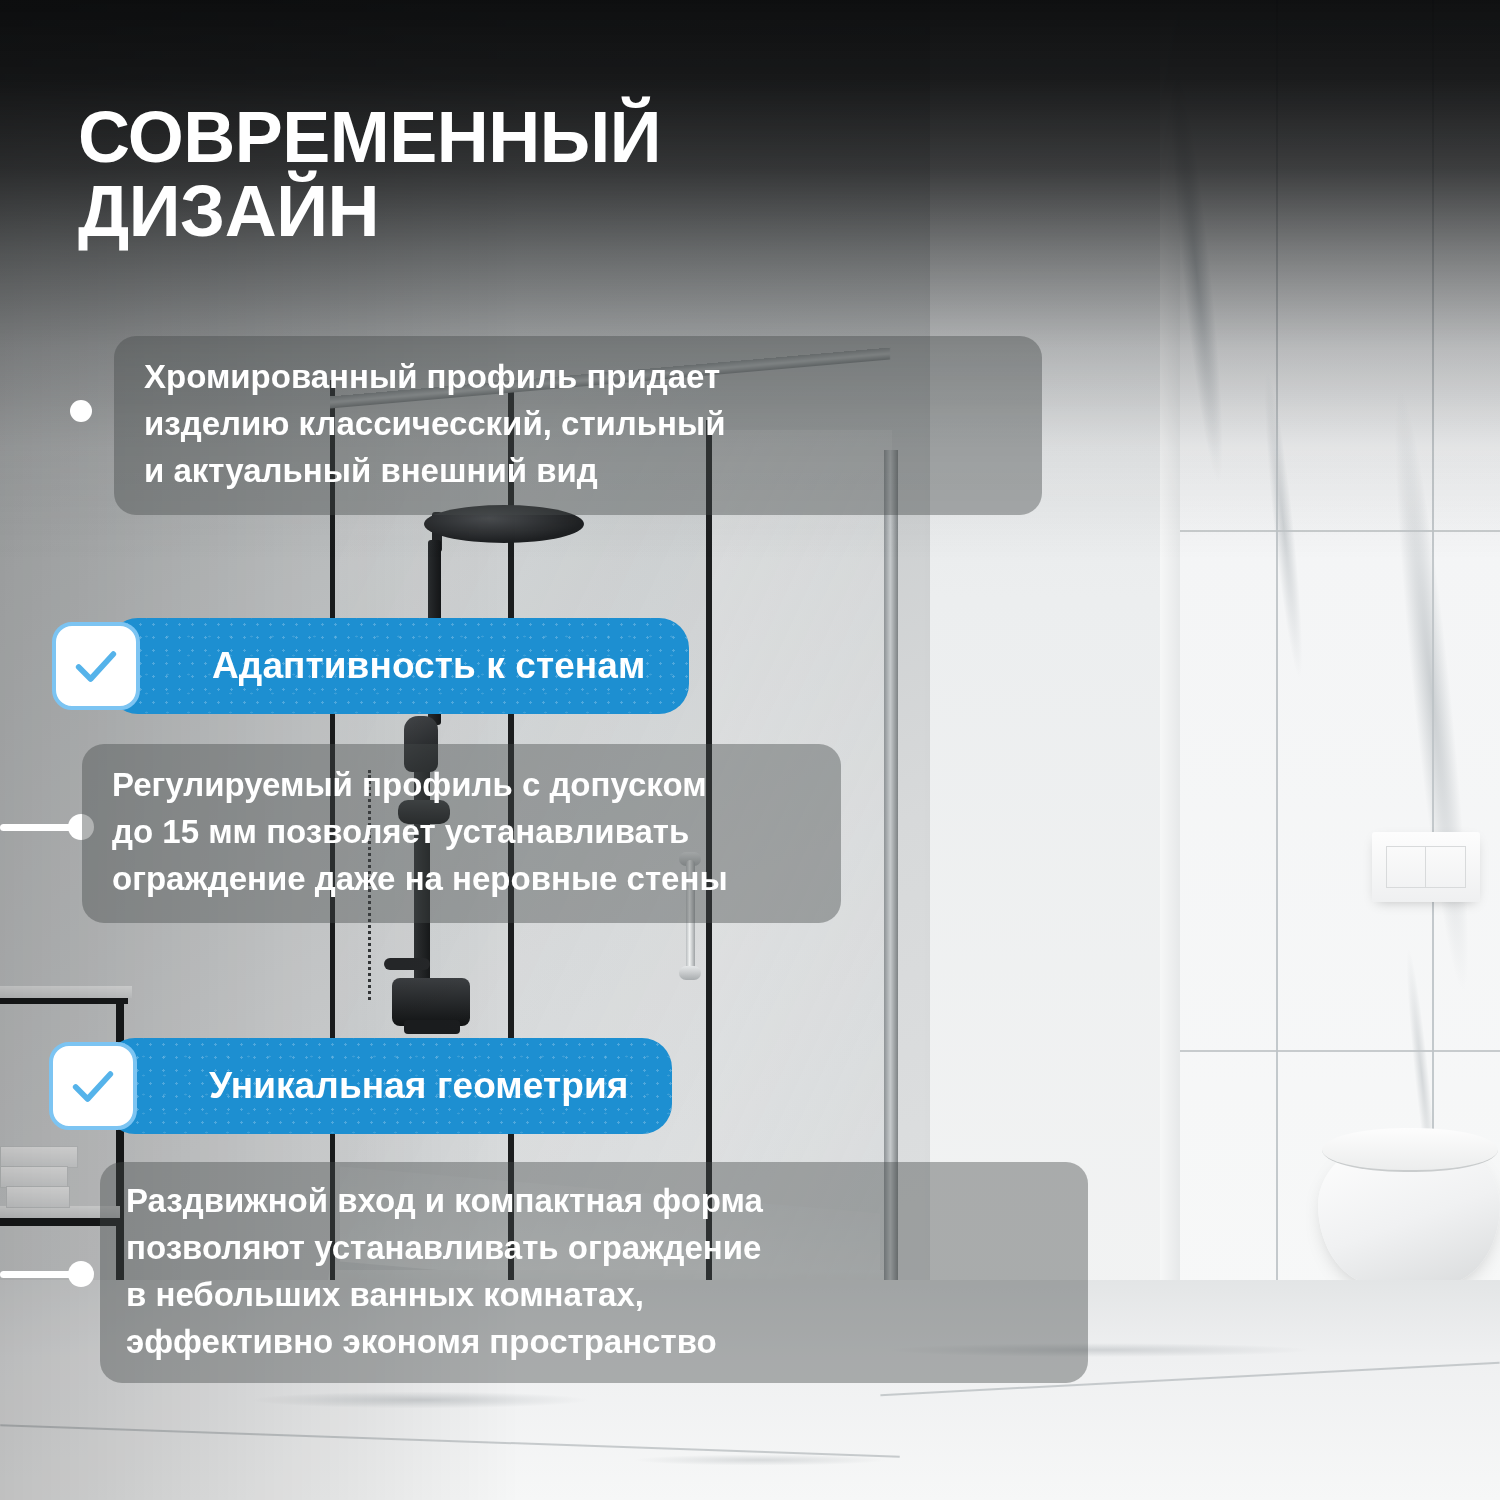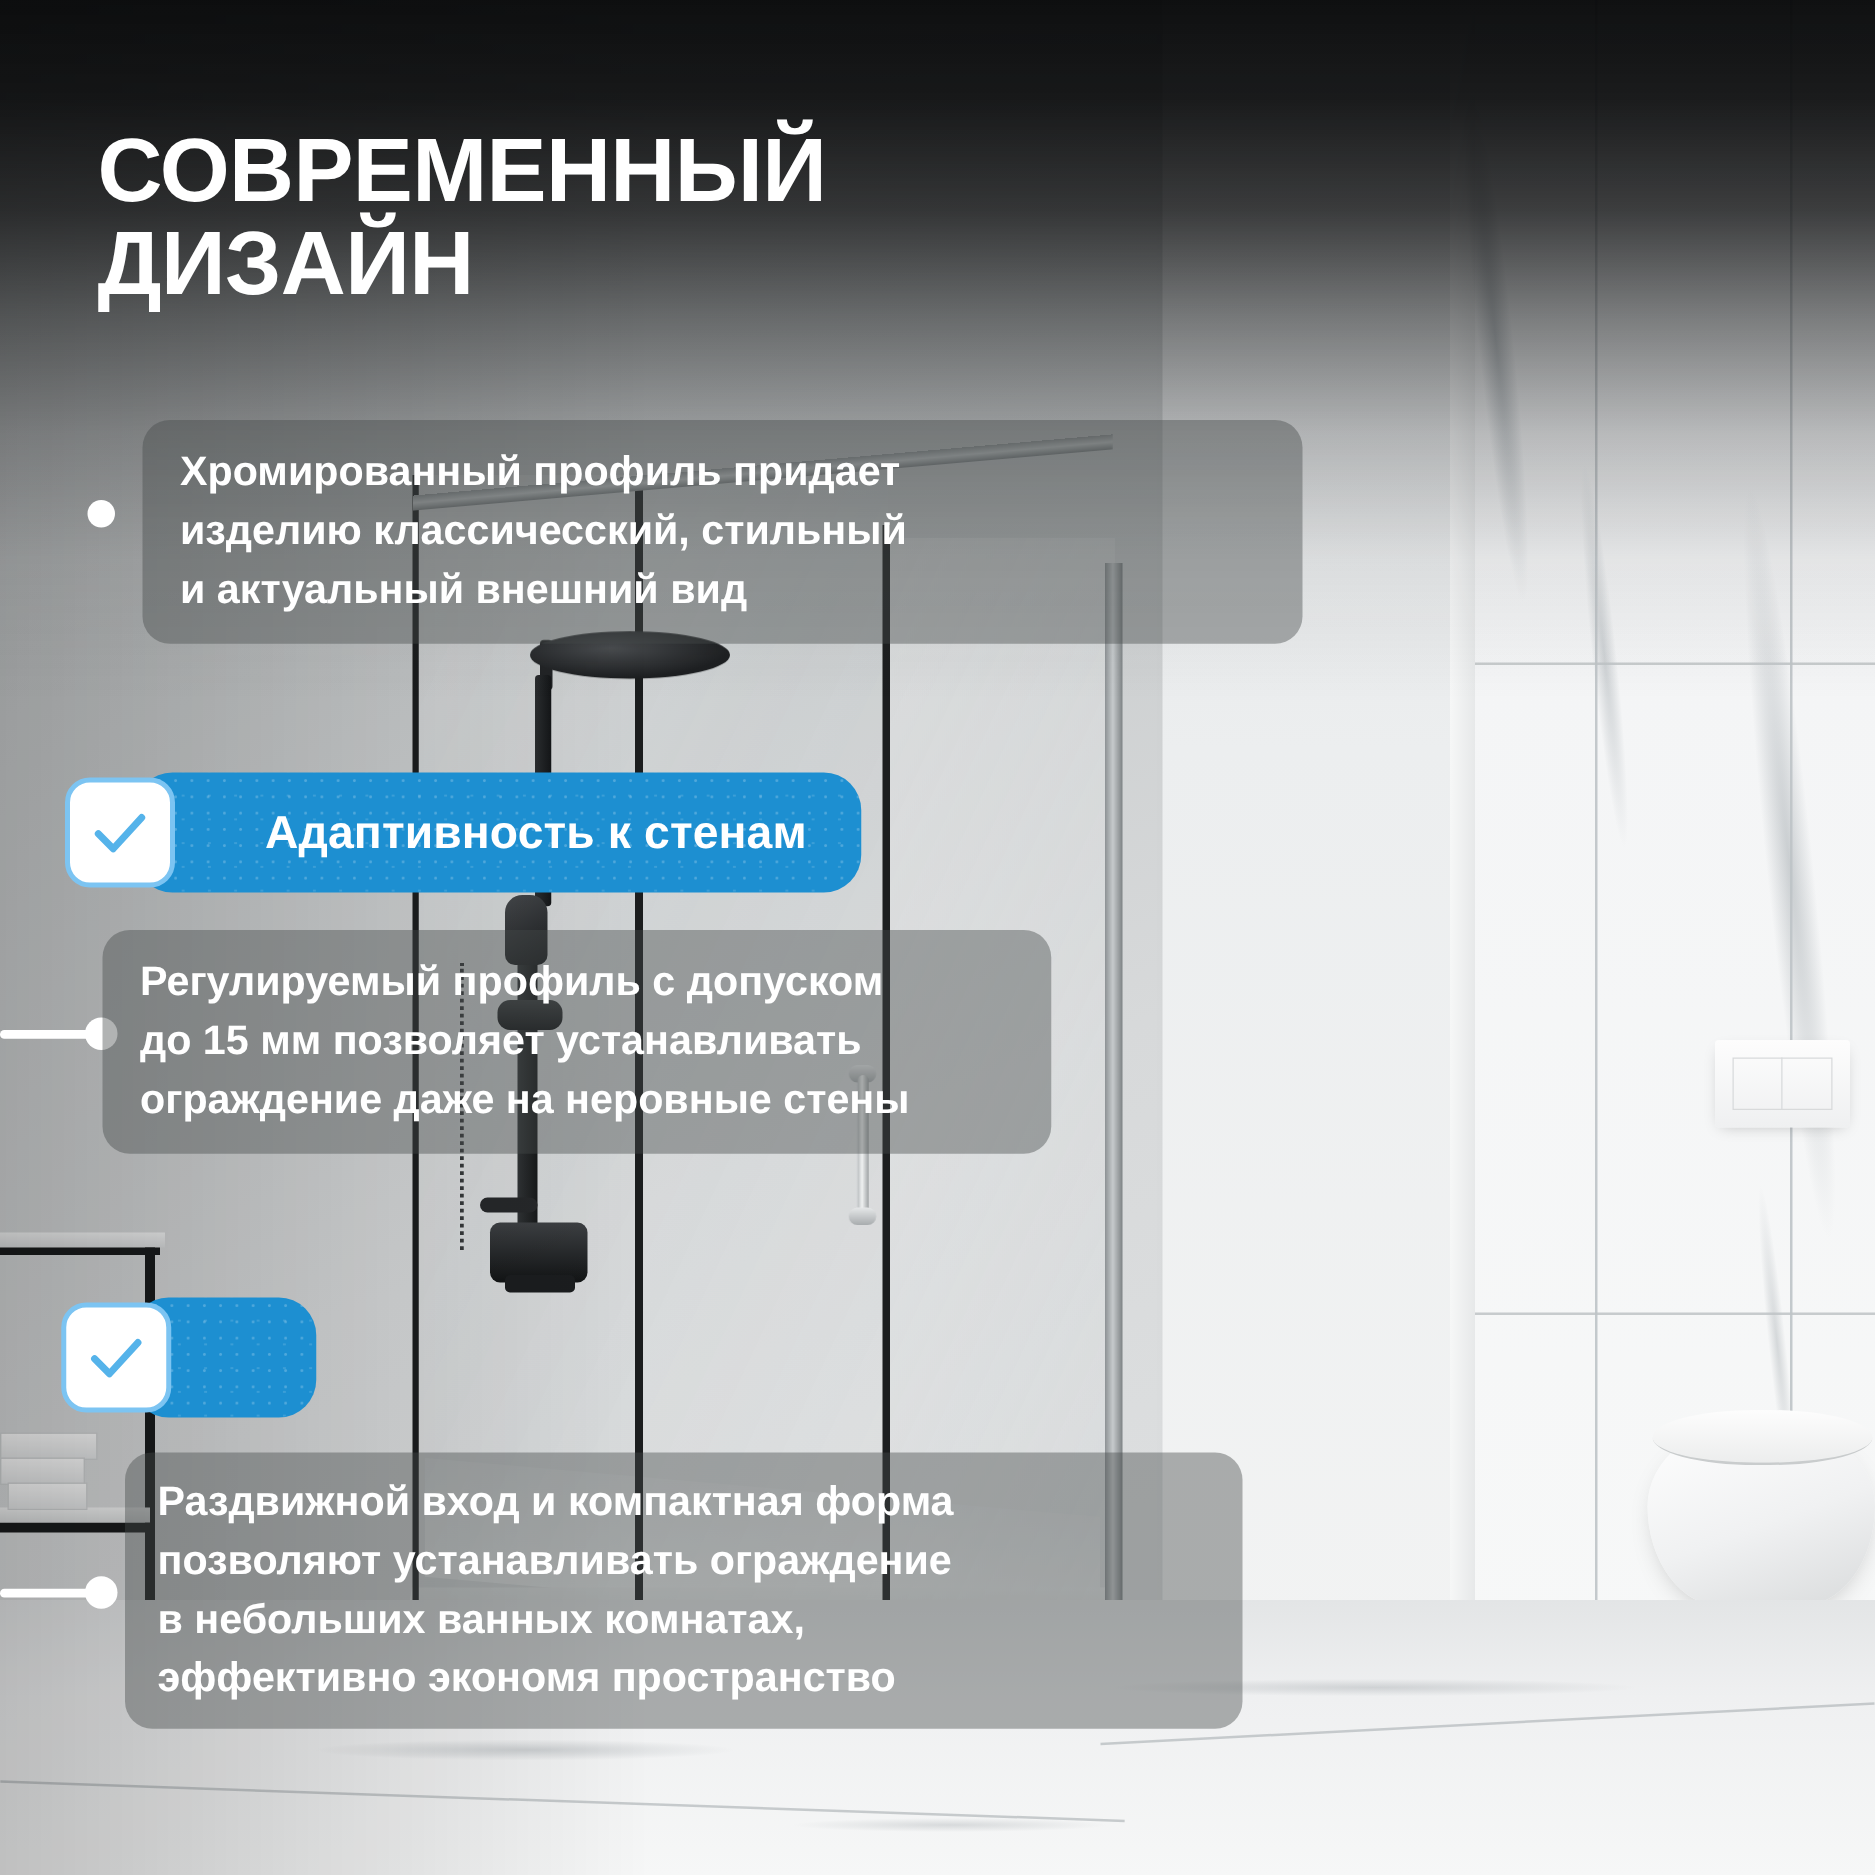--- a/index.html
+++ b/index.html
@@ -177,21 +177,21 @@
     border-radius:22px;
     color:#ffffff;
     font-size:33px;
     font-weight:700;
     line-height:1.42;
     white-space:pre-line;
     box-sizing:border-box;
   }
   .tb1{left:82px;top:336px;width:928px;padding:18px 26px 20px 30px;margin-left:32px;}
   .tb2{left:82px;top:744px;width:759px;padding:18px 26px 20px 30px;}
-  .tb3{left:100px;top:1162px;width:894px;padding:16px 26px 18px 26px;}
+  .tb3{left:100px;top:1162px;width:988px;padding:16px 26px 18px 26px;}
 
   .bullet-dot{
     position:absolute;width:22px;height:22px;border-radius:50%;
     background:#ffffff;
   }
   .conn-line{
     position:absolute;left:0;height:7px;background:#ffffff;border-radius:4px;
   }
   .conn-dot{
     position:absolute;width:26px;height:26px;border-radius:50%;background:#ffffff;
@@ -335,20 +335,21 @@
 до 15 мм позволяет устанавливать
 ограждение даже на неровные стены</div>
 
     <div class="badge badge2">
       <div class="badge-noise"></div>
       <div class="checkbox">
         <svg viewBox="0 0 24 24" fill="none" stroke="#55b3ea" stroke-width="2.6" stroke-linecap="round" stroke-linejoin="round" aria-hidden="true">
           <polyline points="4,12.5 9.5,18 20,6.5"></polyline>
         </svg>
       </div>
+      <span class="badge-label">Уникальная геометрия</span>
     </div>
 
     <div class="conn-line" style="top:1271px;width:76px"></div>
     <div class="conn-dot" style="left:68px;top:1261px"></div>
     <div class="textbox tb3">Раздвижной вход и компактная форма
 позволяют устанавливать ограждение
 в небольших ванных комнатах,
 эффективно экономя пространство</div>
 
   </div>

